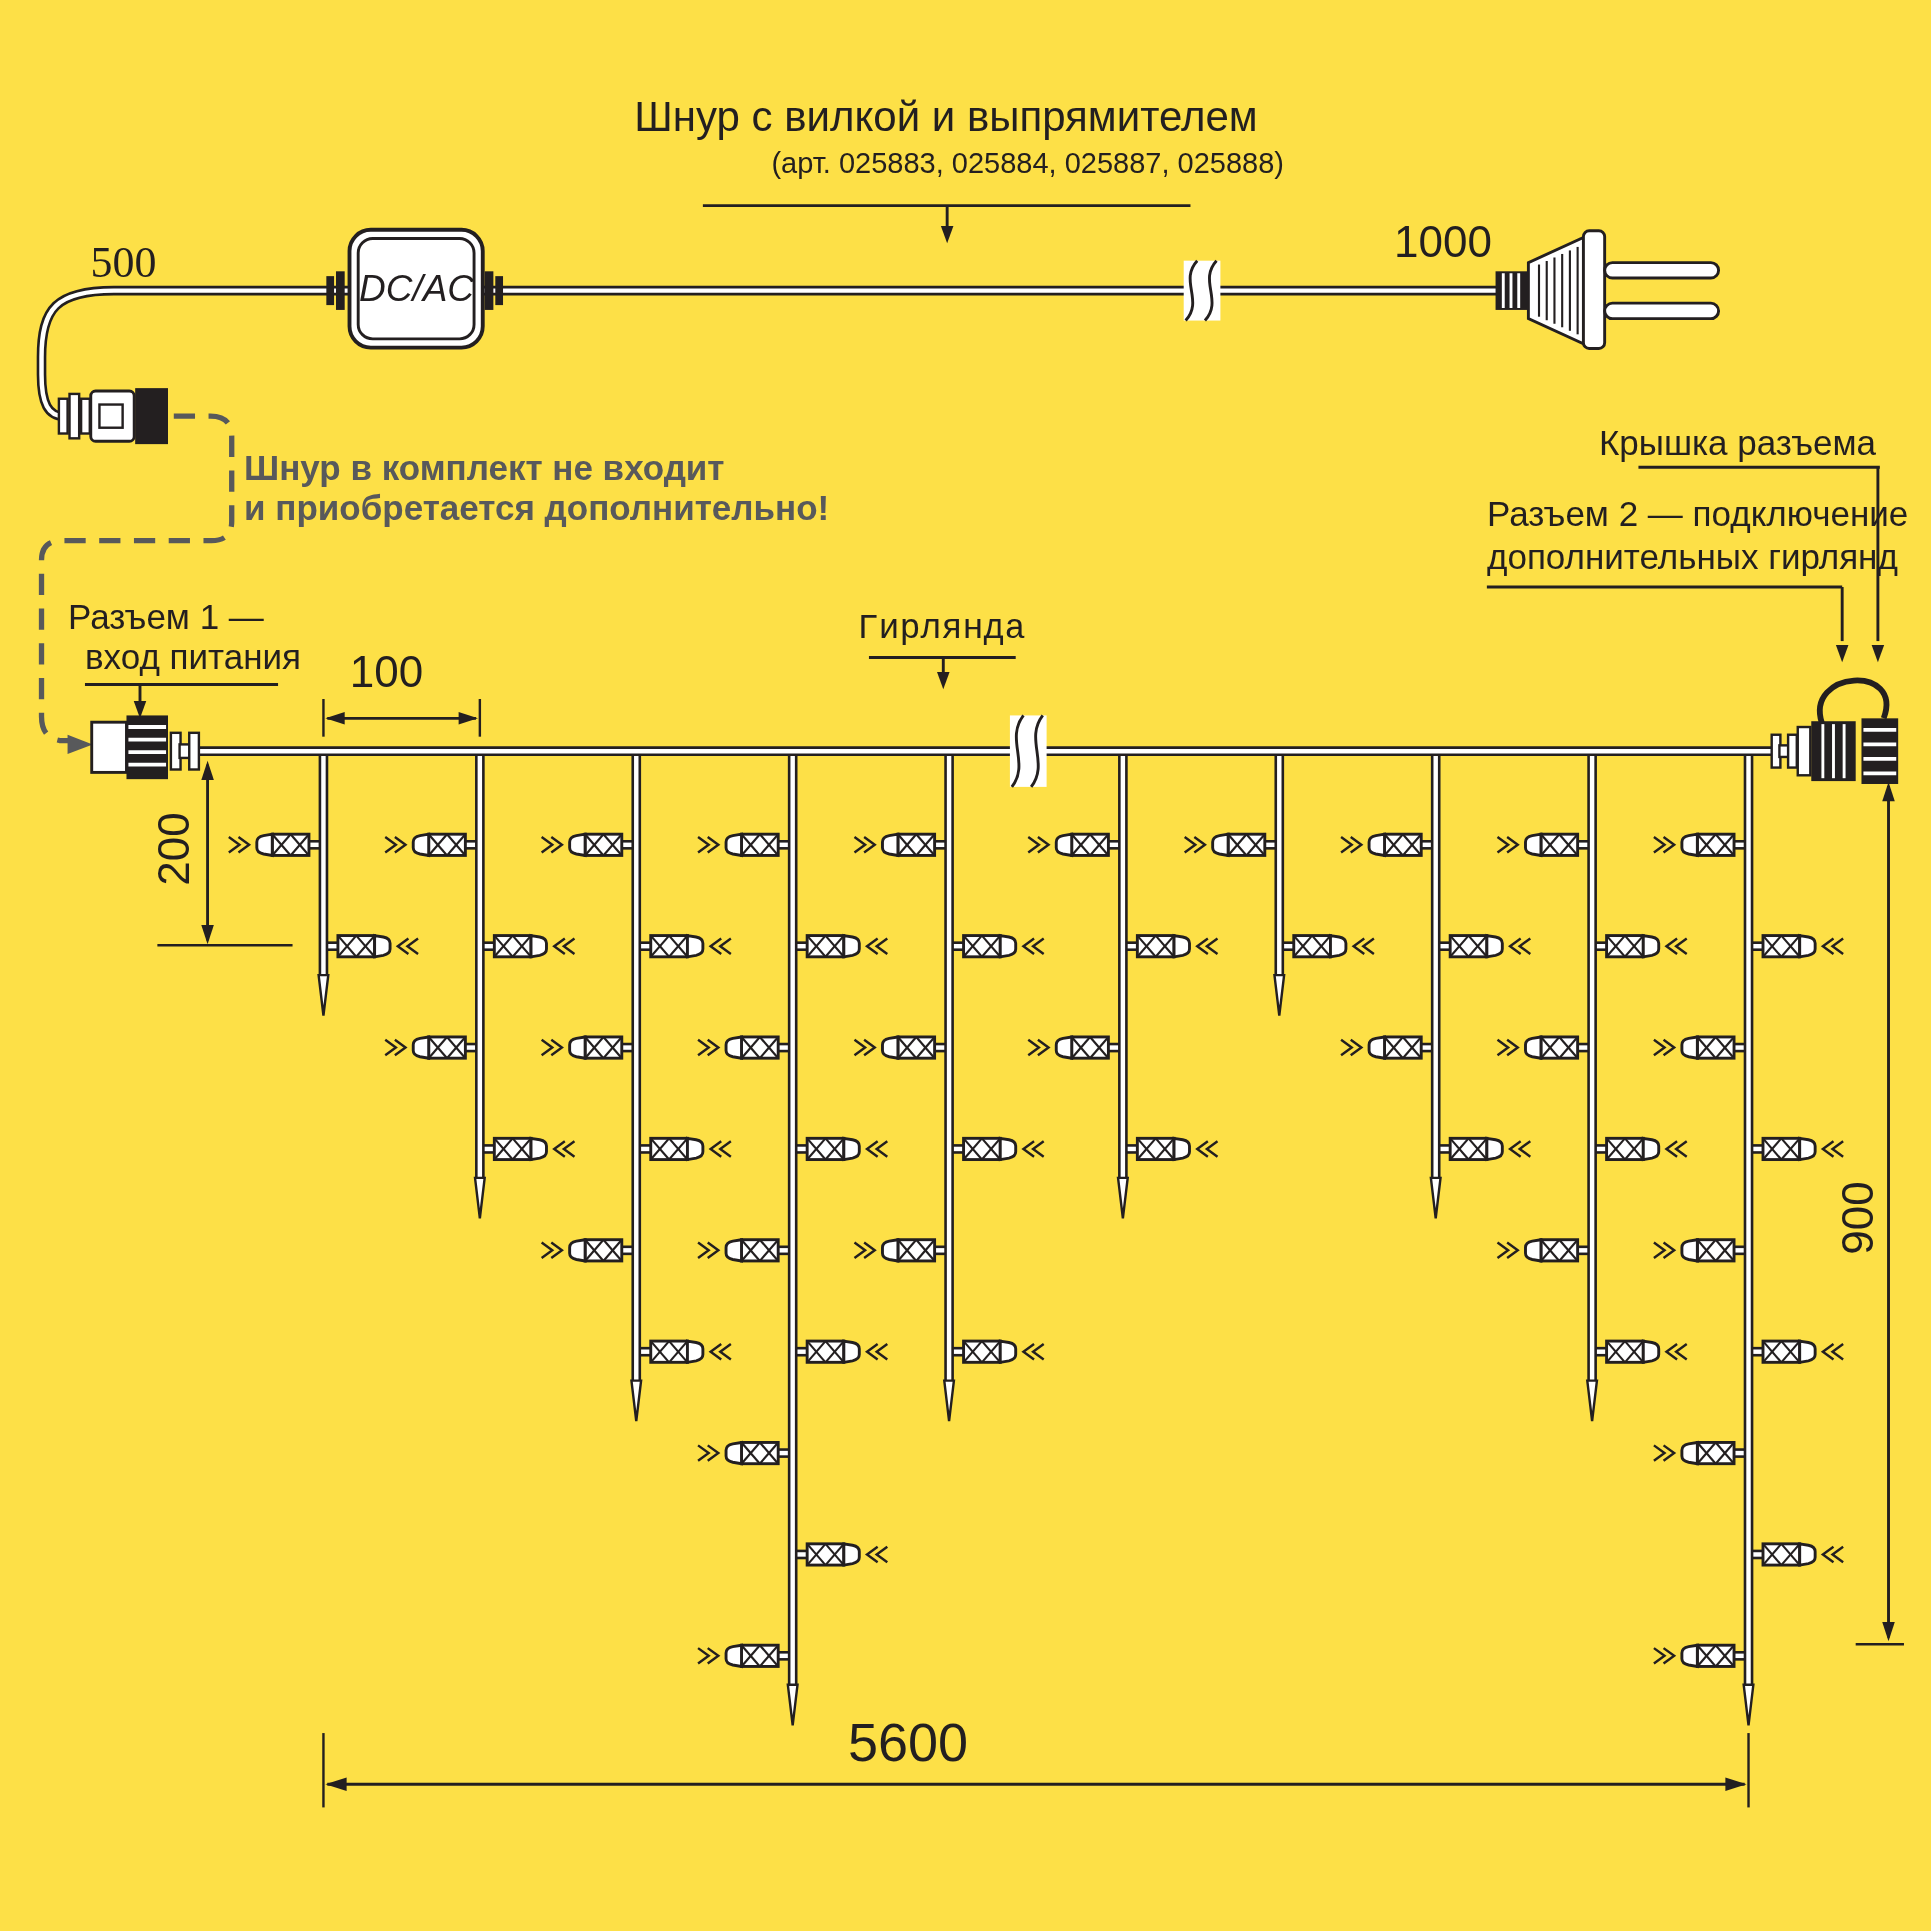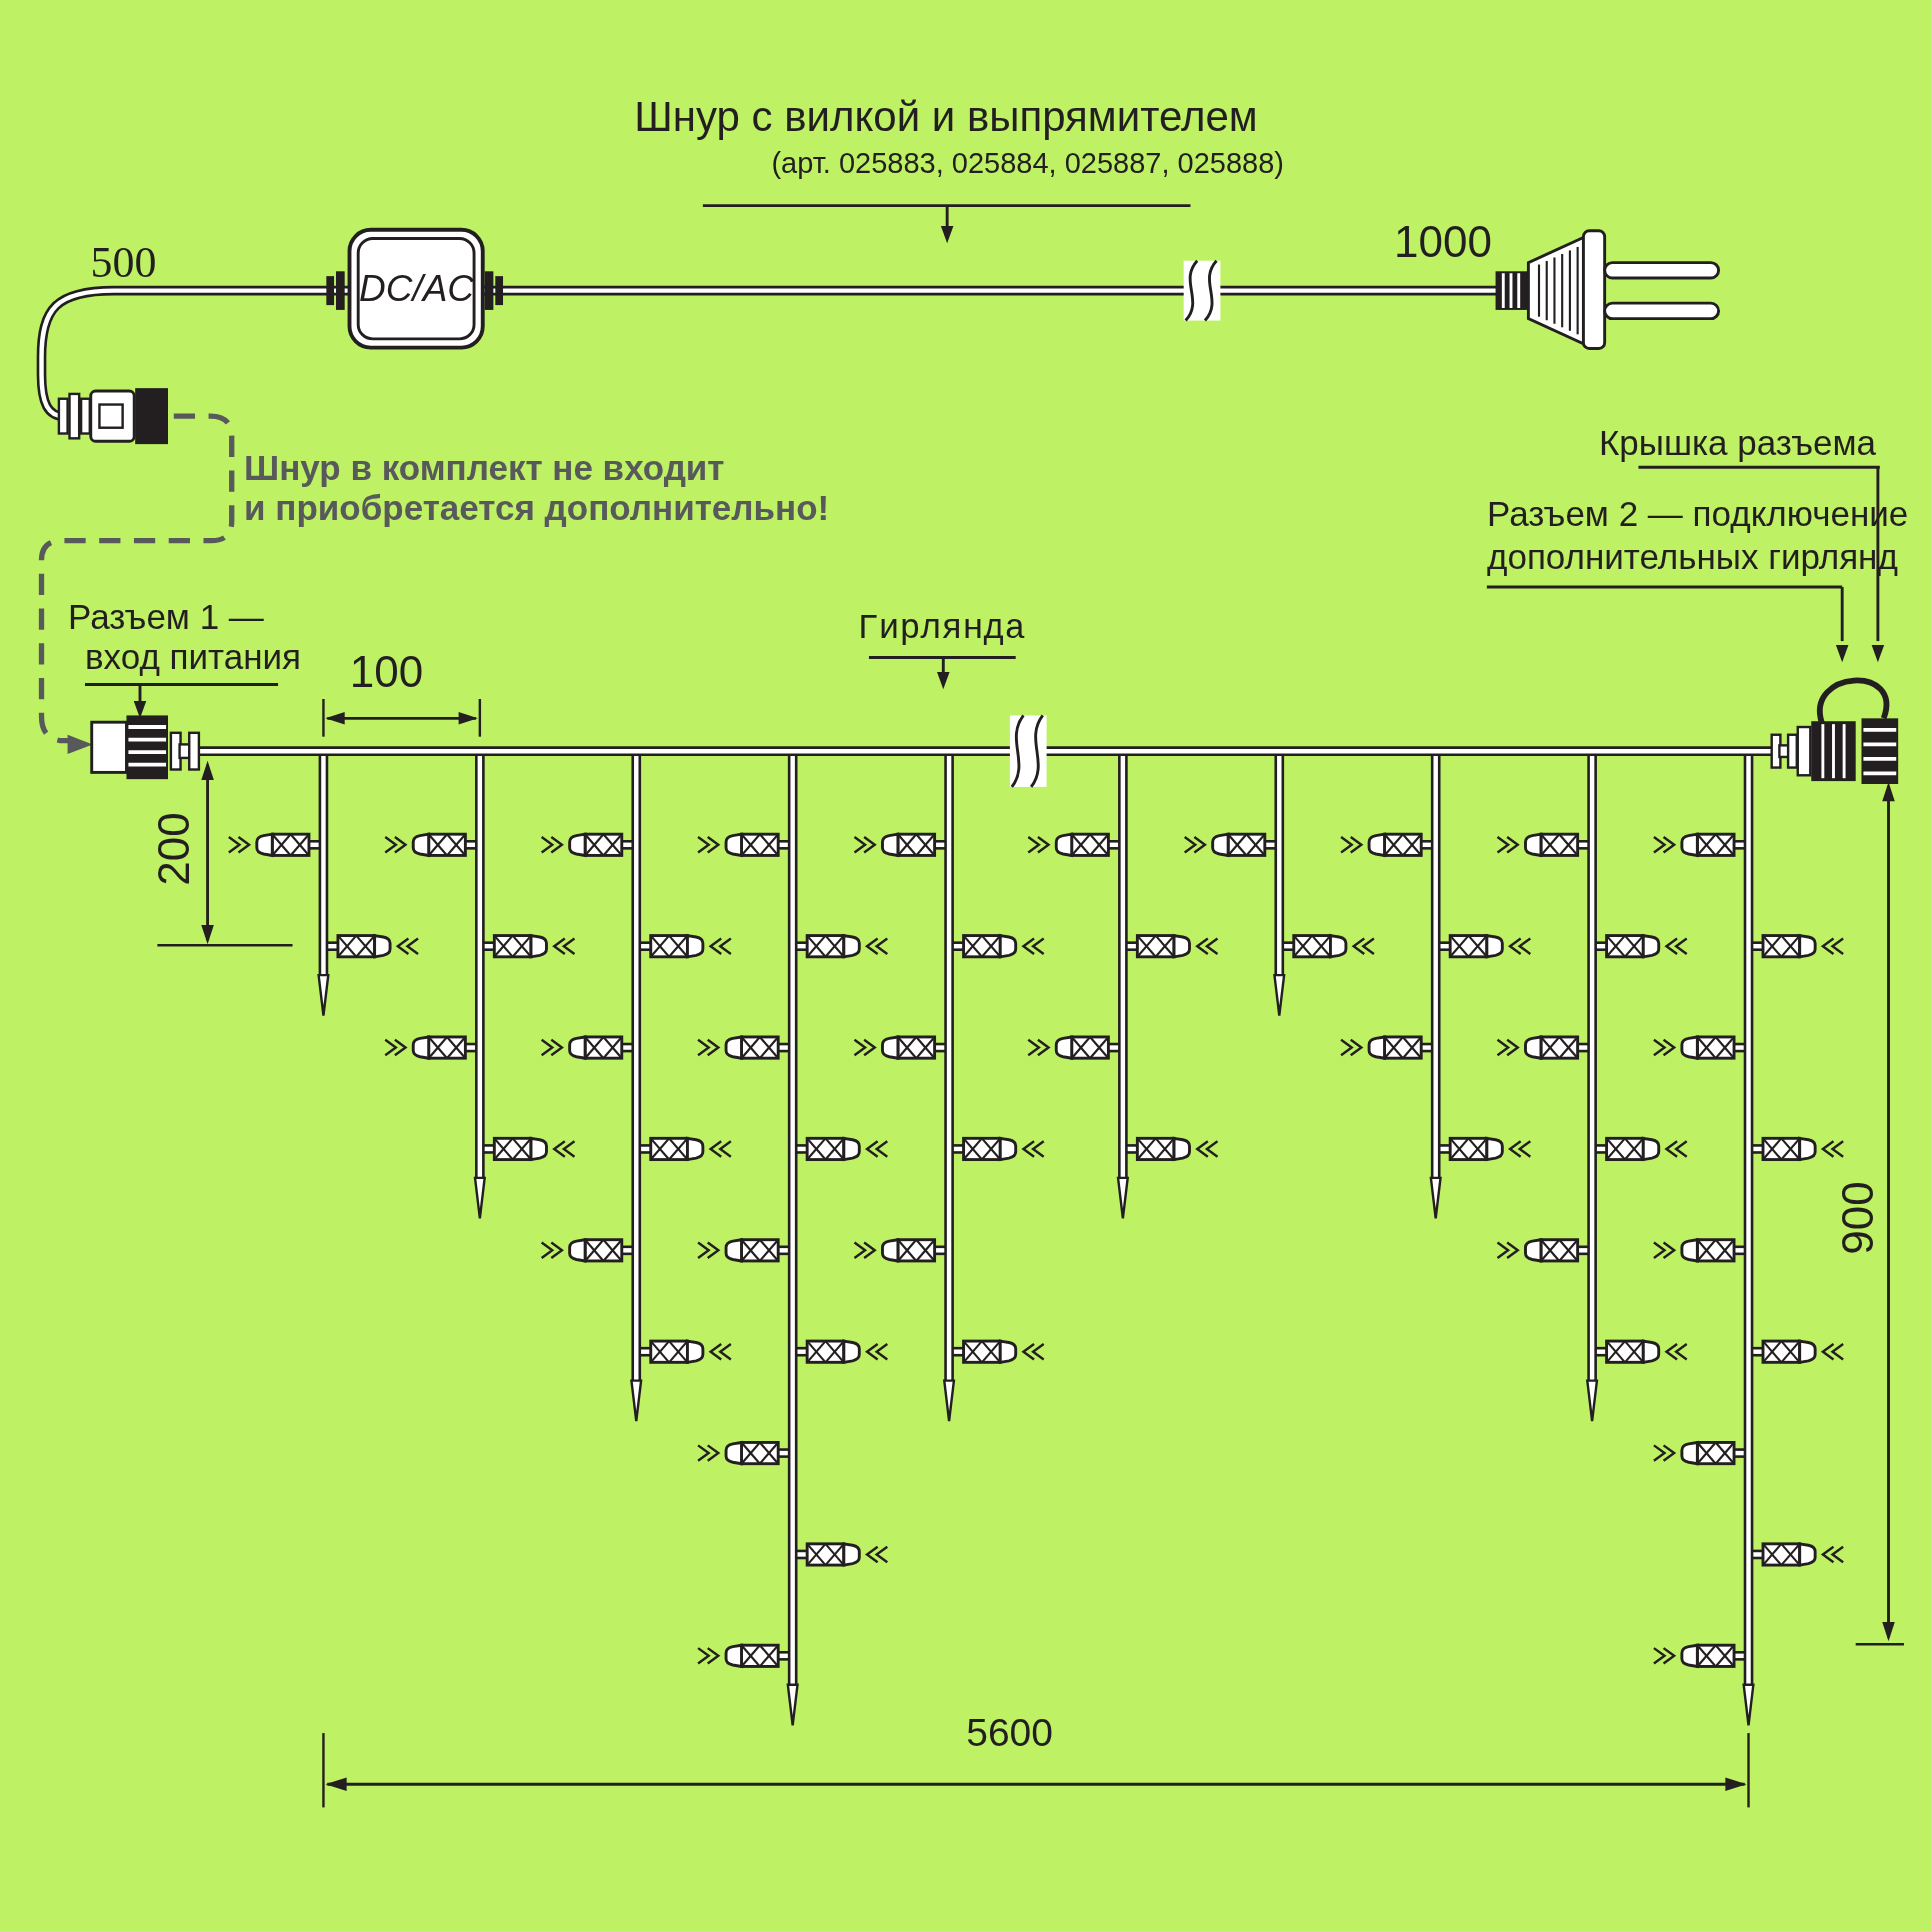--- a/index.html
+++ b/index.html
@@ -1,23 +1,23 @@
 <!DOCTYPE html>
 <html><head>
 <meta charset="utf-8">
 <style>
   html,body{margin:0;padding:0;background:#fff;}
-  #canvas{position:relative;width:1931px;height:1931px;background:#bef264;overflow:hidden;
+  #canvas{position:relative;width:1931px;height:1931px;background:#fde047;overflow:hidden;
           font-family:"Liberation Sans",sans-serif;color:#231f20;}
   #diagram-svg{position:absolute;left:0;top:0;}
   .lbl{position:absolute;white-space:nowrap;color:#231f20;}
   .center{text-align:center;}
   .right{text-align:right;}
   .f46{font-size:44px;}
-  .f48{font-size:39px;text-align:right;}
+  .f48{font-size:54px;}
   .f44{font-size:42px;}
   .f36{font-size:35px;line-height:1.0;}
   .f30{font-size:29px;text-align:right;}
   .f38{font-size:37px;}
   .note{font-weight:bold;color:#58595b;}
   .rot{transform:rotate(-90deg);transform-origin:center center;height:46px;line-height:46px;}
   .dcac{display:flex;align-items:center;justify-content:center;font-style:italic;}
 </style>
 </head>
 <body>

